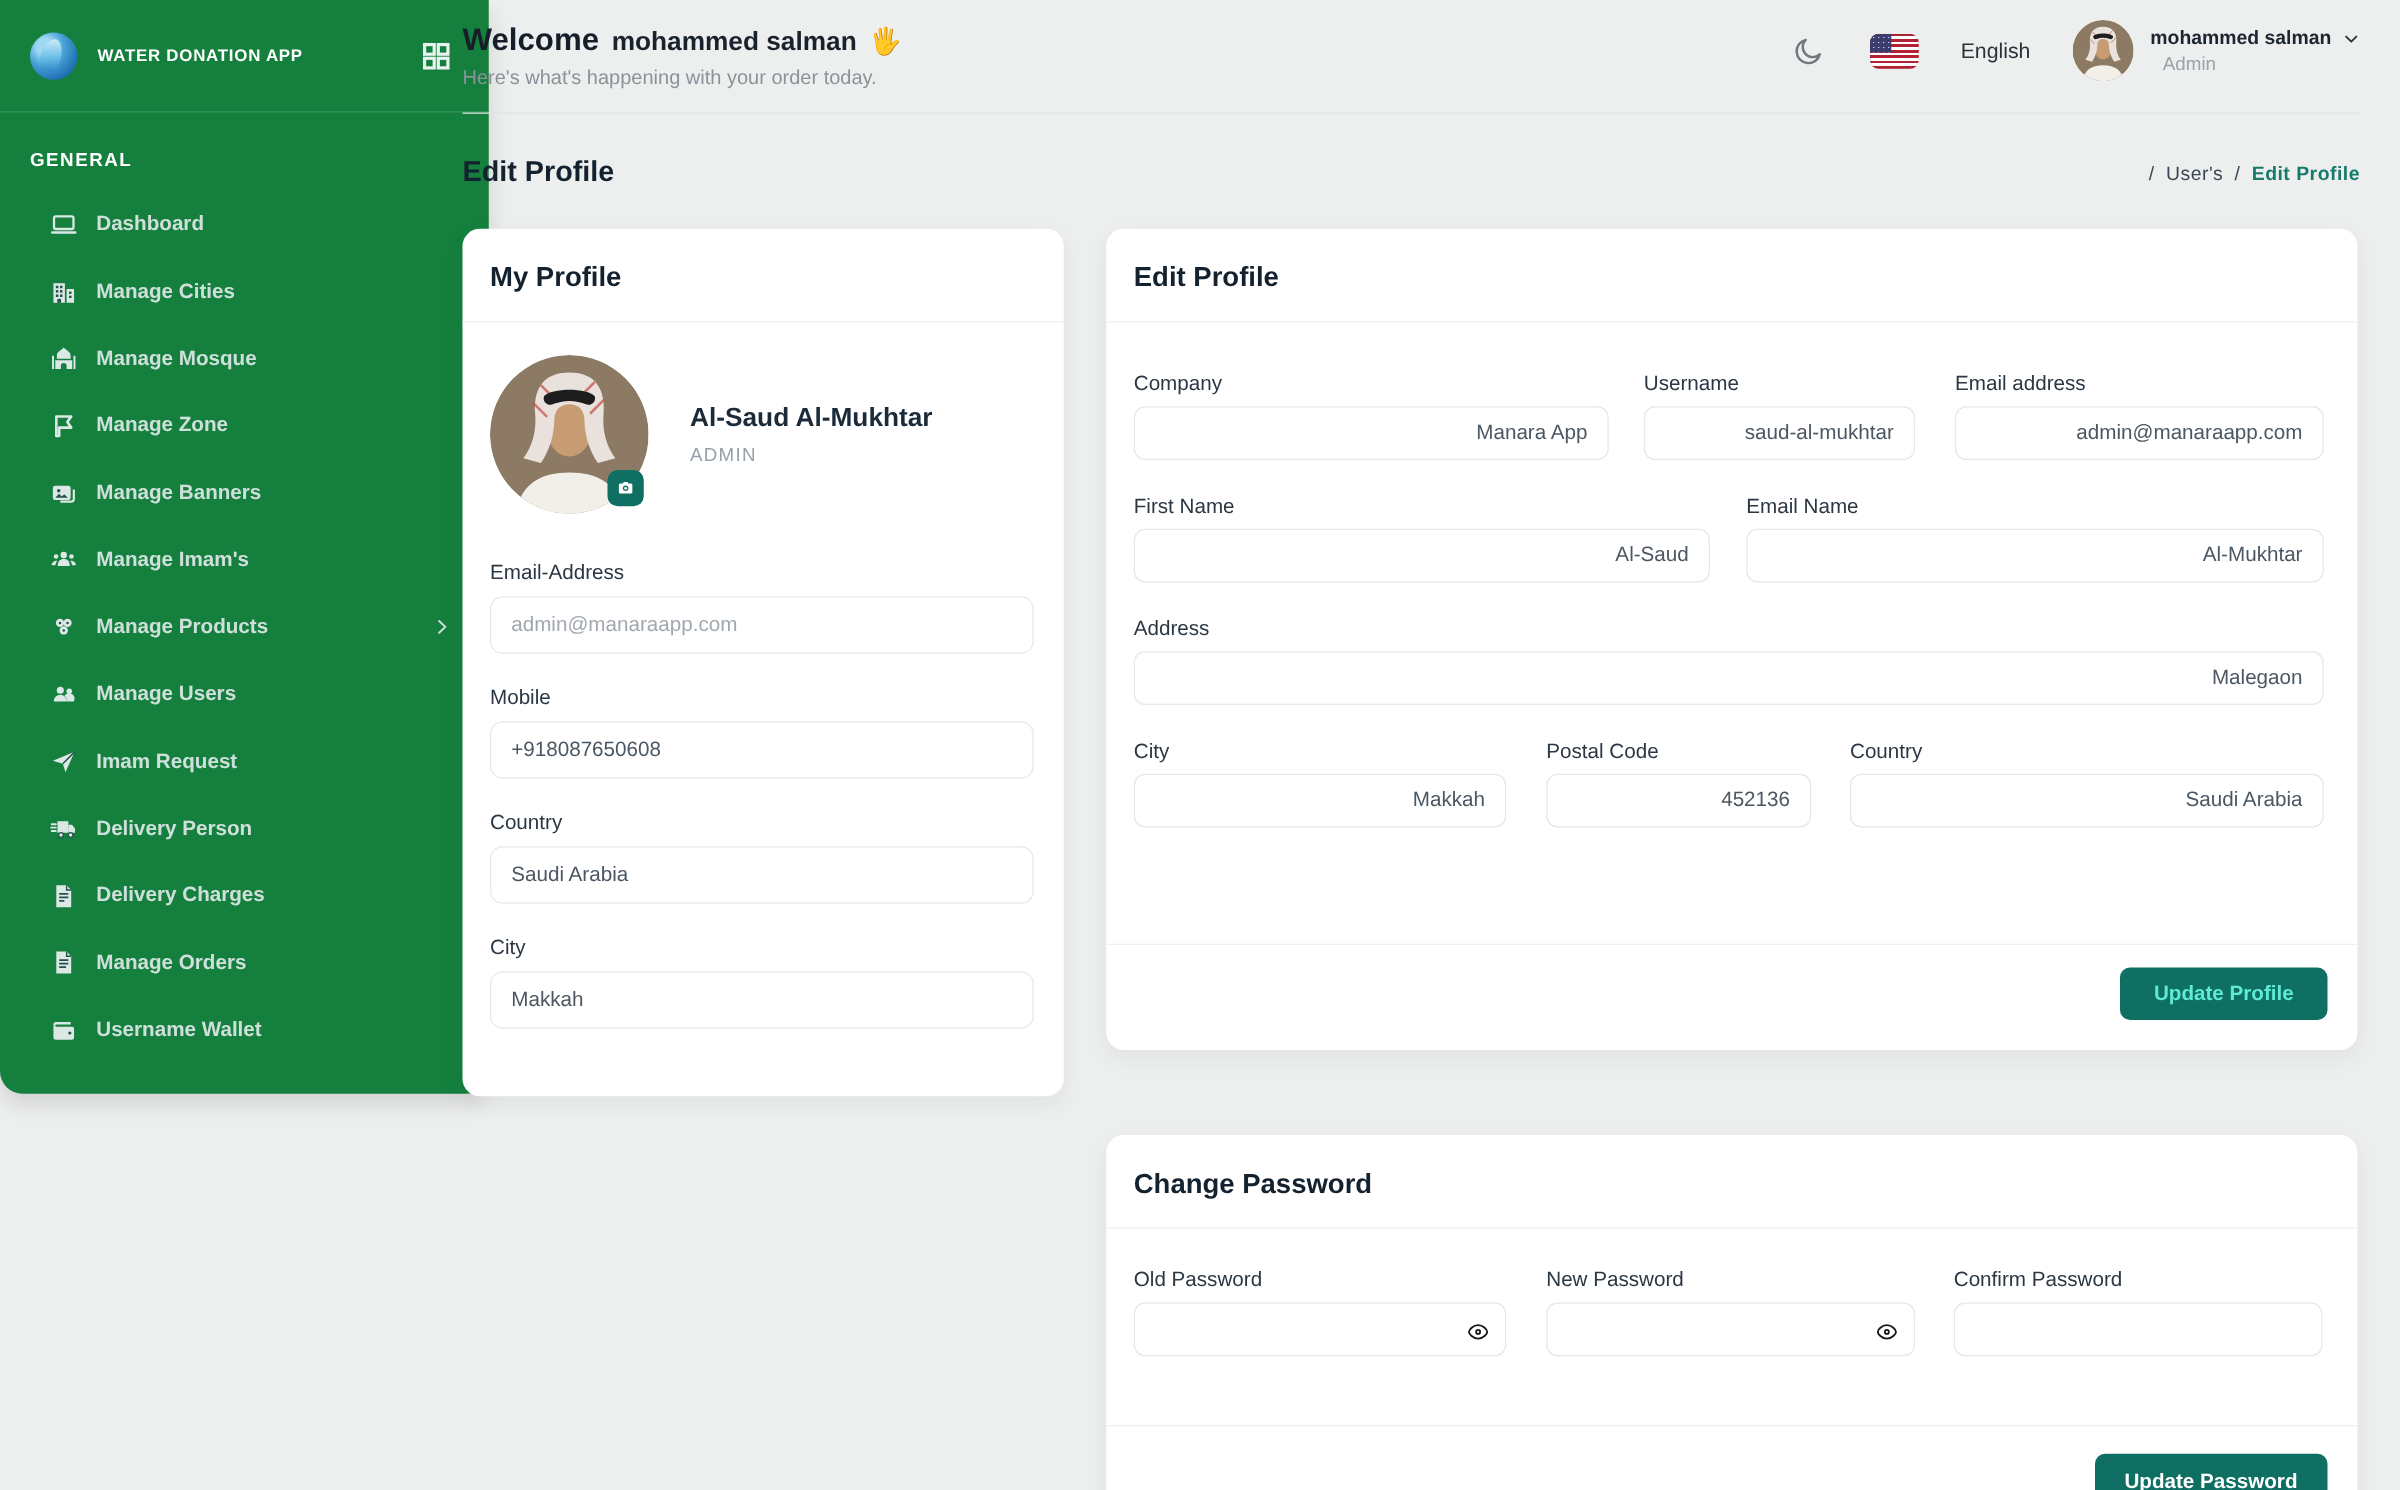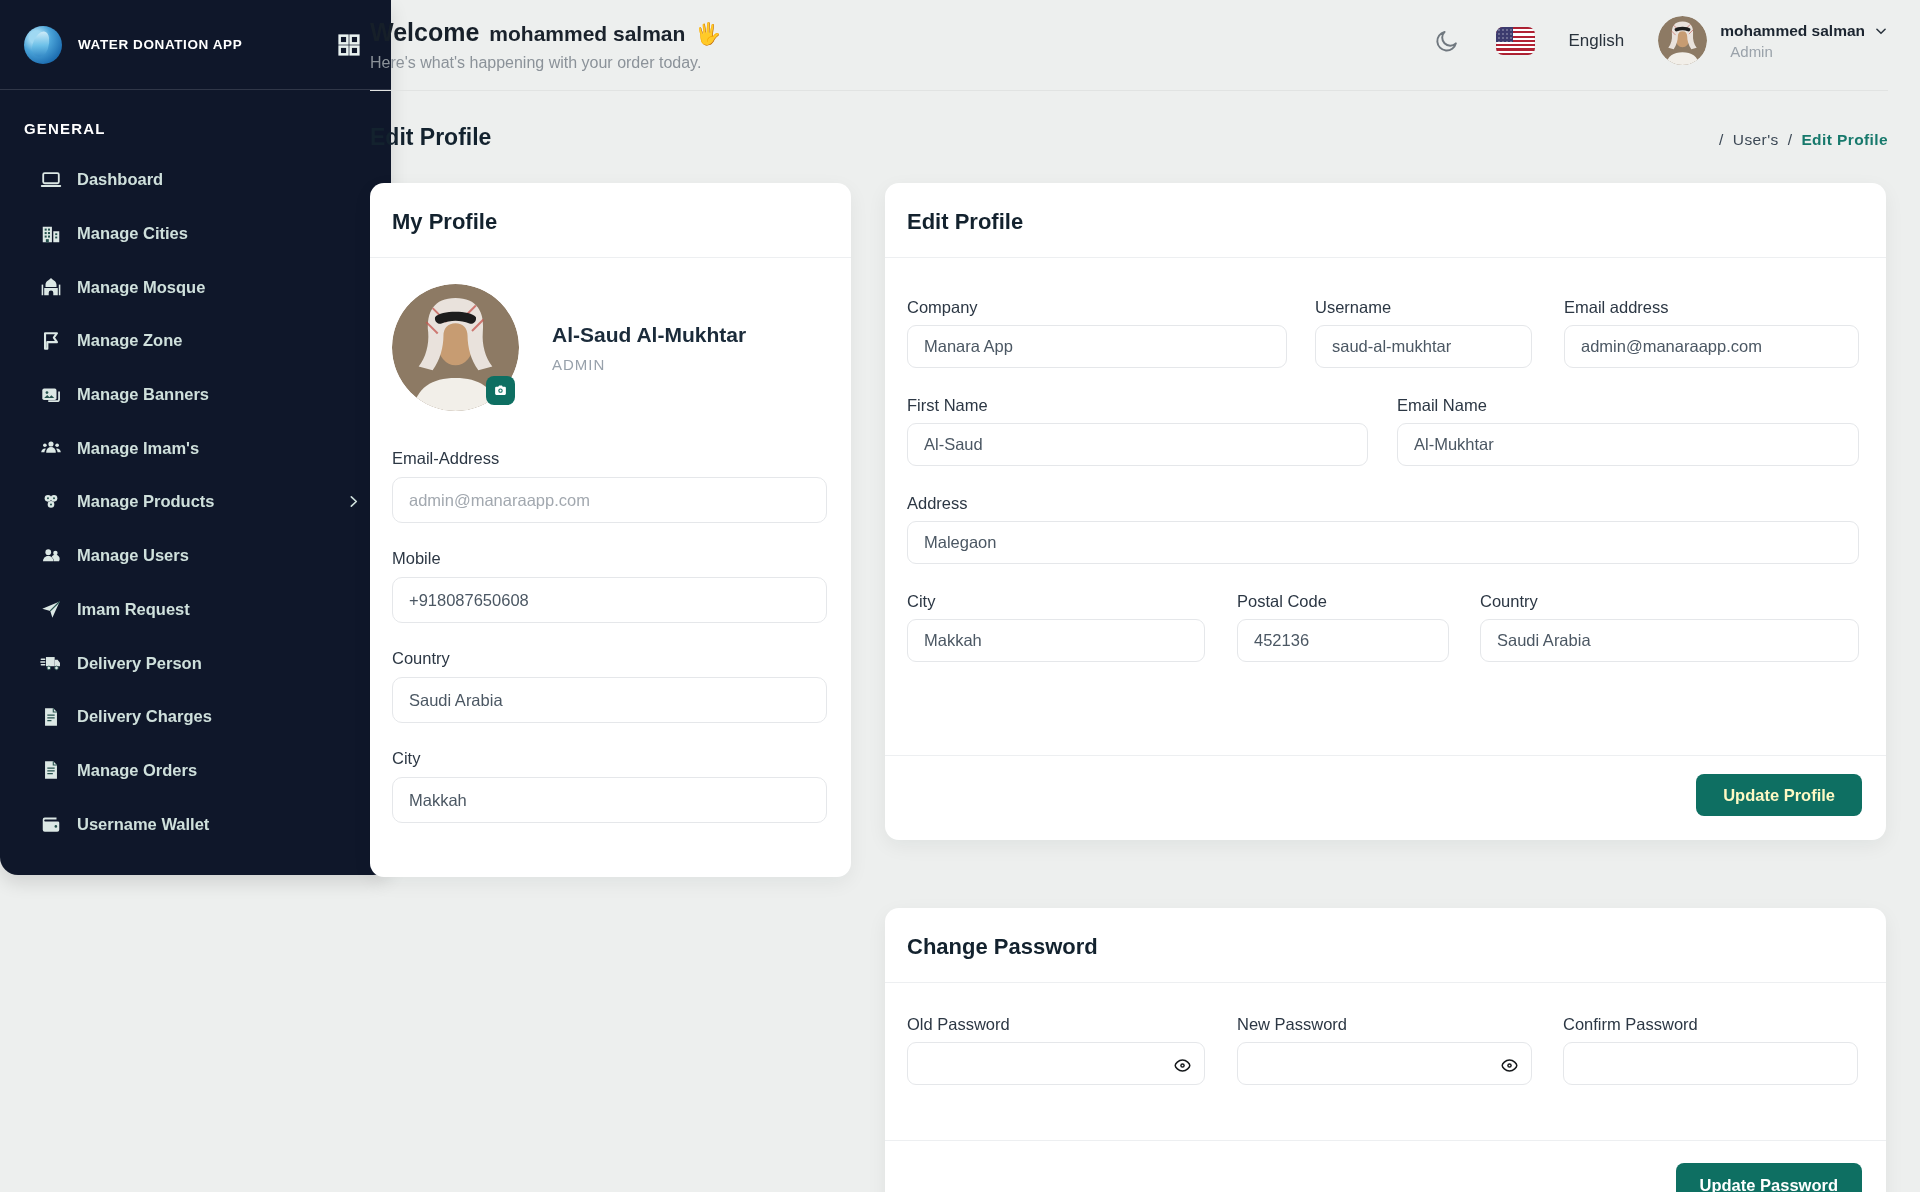--- a/index.html
+++ b/index.html
@@ -1,21 +1,21 @@
 <!DOCTYPE html>
 <html><head>
 <meta charset="utf-8">
 <style>
   * { margin:0; padding:0; box-sizing:border-box; }
   html,body { width:1920px; height:1192px; background:#edefee; font-family:"Liberation Sans","DejaVu Sans",sans-serif; }
   .stage { position:relative; width:1920px; height:1192px; overflow:hidden; background:#edefee; }
 
   
   .sidebar { position:absolute; left:0; top:0; width:391px; height:875px;
-    background:#0f172a; border-radius:0 0 18px 18px; color:#d5e3e0; box-shadow:0 8px 18px rgba(0,0,0,.12); }
+    background:#15803d; border-radius:0 0 18px 18px; color:#d5e3e0; box-shadow:0 8px 18px rgba(0,0,0,.12); }
   .logo-row { display:flex; align-items:center; height:89px; padding:0 28px 0 24px; }
   .logo-badge { width:38px; height:38px; border-radius:50%; flex:0 0 38px;
     background:radial-gradient(circle at 32% 30%, #9fd8f2 0 18%, #4aa3d8 40%, #1e6fb2 75%, #15507f 100%);
     position:relative; overflow:hidden; }
   .logo-badge::after { content:""; position:absolute; left:9px; top:5px; width:16px; height:26px;
     border-radius:50% 50% 50% 50%/60% 60% 40% 40%; background:linear-gradient(160deg,#dff3fb 0%,#6cc0e8 55%,#2a7fc0 100%);
     transform:rotate(18deg); }
   .logo-text { flex:1; margin-left:16px; font-size:13.5px; font-weight:700; letter-spacing:.6px; color:#ffffff; }
   .grid-icon { width:28px; height:28px; color:#e9f2f0; }
   .side-divider { height:1px; background:rgba(255,255,255,.14); }
@@ -83,24 +83,24 @@
   .field { margin-bottom:26px; }
   .field > label { display:block; font-size:16.5px; font-weight:500; color:#2c3744; margin-bottom:9px; }
   .tinput { width:100%; height:46px; border:1px solid #e5e7ea; border-radius:10px; background:#fff;
     padding:0 16px; font-size:16.5px; color:#4b5763; font-family:inherit; outline:none; }
   .tinput.muted { color:#a2a8af; }
 
   
   .ep-form { padding:40px 24px 0 22px; }
   .form-row { display:flex; margin-bottom:28px; }
   .fgroup > label { display:block; font-size:16.5px; font-weight:500; color:#2c3744; margin-bottom:8px; }
-  .fgroup .tinput { height:43px; border-radius:9px; }
+  .fgroup .tinput { height:43px; border-radius:9px;text-align:right; }
   .card-footer { position:absolute; left:0; right:0; bottom:0; height:85px; border-top:1px solid #edeff1; }
   .btn-primary { position:absolute; right:24px; top:18px; height:42px; padding:0 27px;
-    background:#0e6f62; color:#fef9c3; border:none; border-radius:8px; font-size:16.5px; font-weight:600;
+    background:#0e6f62; color:#5eead4; border:none; border-radius:8px; font-size:16.5px; font-weight:600;
     font-family:inherit; cursor:pointer; }
 
   
   .cp-body { padding:32px 24px 0 22px; display:flex; }
   .pw-wrap { position:relative; }
   .eye { position:absolute; right:13px; top:14px; width:19px; height:19px; cursor:pointer; }
   .cp-divider { position:absolute; left:0; right:0; top:232px; height:1px; background:#edeff1; }
   .cp-btn { position:absolute; right:24px; top:255px; height:44px; padding:0 24px;
     background:#0e6f62; color:#fff; border:none; border-radius:8px; font-size:16.5px; font-weight:600;
     font-family:inherit; cursor:pointer; }

